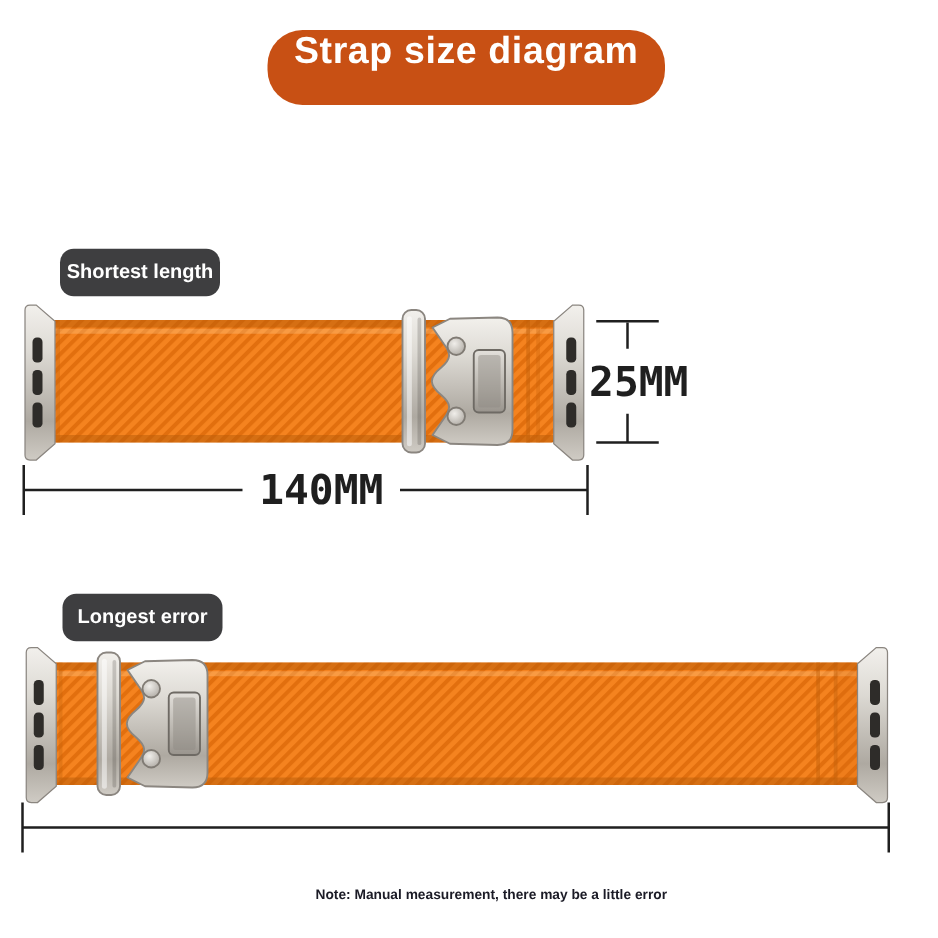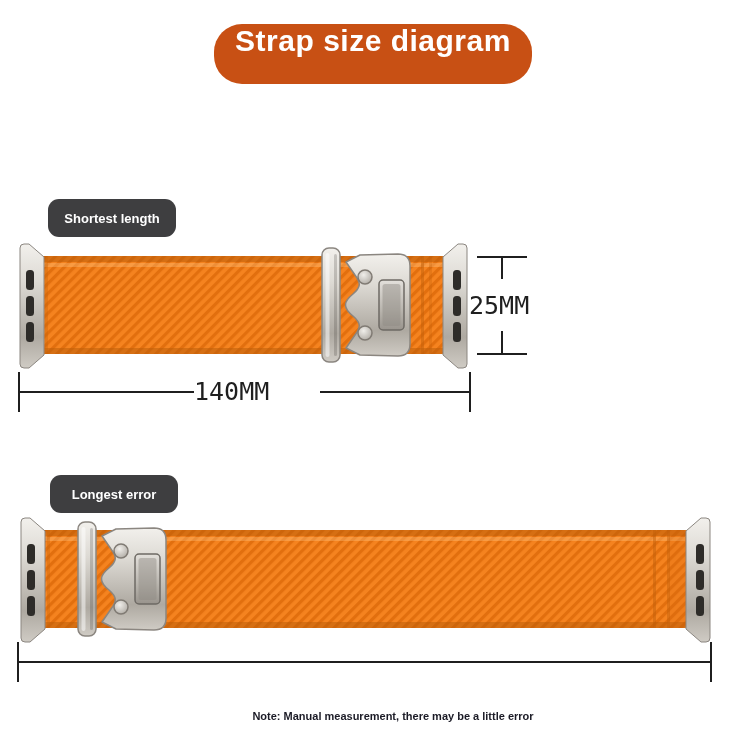--- a/index.html
+++ b/index.html
@@ -16,33 +16,33 @@
   .title-pill{
     position:absolute;left:214px;top:24px;width:318px;height:60px;border-radius:28px;
     background:var(--accent);display:flex;align-items:flex-start;justify-content:center;
   }
   .title-pill span{color:var(--title-text);font-size:30px;font-weight:bold;letter-spacing:.5px;white-space:nowrap}
   
   .badge{
     position:absolute;width:128px;height:38px;border-radius:11px;background:var(--badge-bg);
     display:flex;align-items:center;justify-content:center;
   }
-  .badge span{color:var(--badge-text);font-size:13px;font-weight:bold;white-space:nowrap}
+  .badge span{color:var(--badge-text);font-size:16px;font-weight:bold;white-space:nowrap}
   .badge-shortest{left:48px;top:199px}
   .badge-longest{left:50px;top:475px}
   
   .strap{position:absolute}
   .strap1{left:17px;top:243px;width:453px;height:127px}
   .strap2{left:17px;top:517px;width:697px;height:127px}
   
   .hline{position:absolute;height:2px;background:var(--dim-line)}
   .vline{position:absolute;width:2px;background:var(--dim-line)}
   .dim-label{
-    position:absolute;font-family:"DejaVu Sans Mono",monospace;font-weight:normal;font-size:25px;
-    color:var(--dim-line);background:var(--page-bg);line-height:28px;white-space:nowrap;
+    position:absolute;font-family:"DejaVu Sans Mono",monospace;font-weight:bold;font-size:33px;
+    color:var(--dim-line);background:var(--page-bg);text-align:center;line-height:28px;white-space:nowrap;
   }
   .lbl-140{left:194px;top:378px;width:126px}
   .lbl-220{left:305px;top:648px;width:135px}
   .lbl-25{left:469px;top:292px;width:84px}
   
   .note{
     position:absolute;left:0;top:710px;width:750px;text-align:center;
     color:var(--note-text);font-size:11px;font-weight:bold;margin-left:18px;
   }
 </style>

